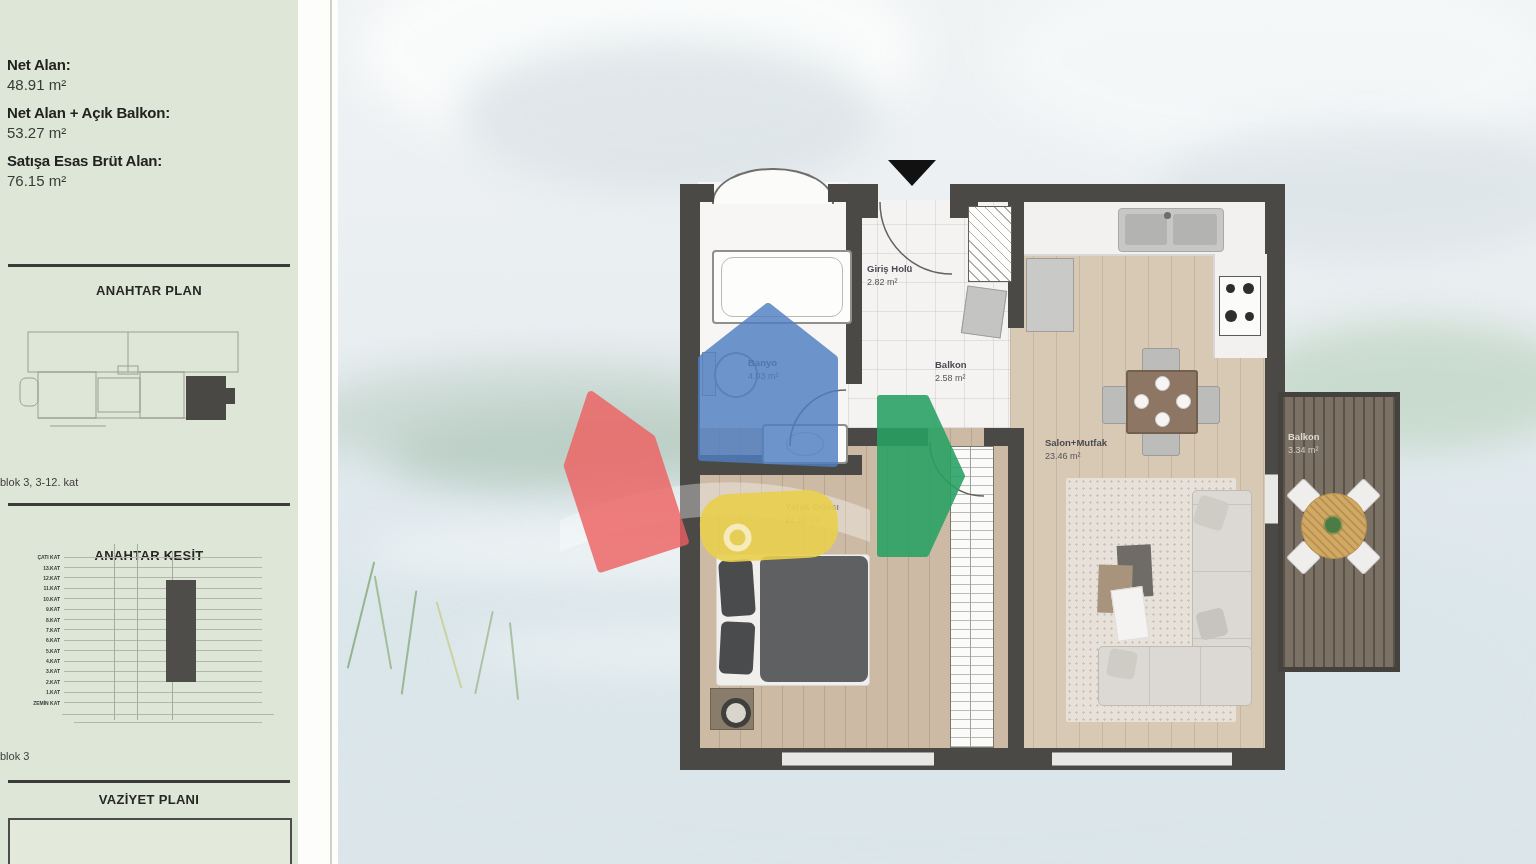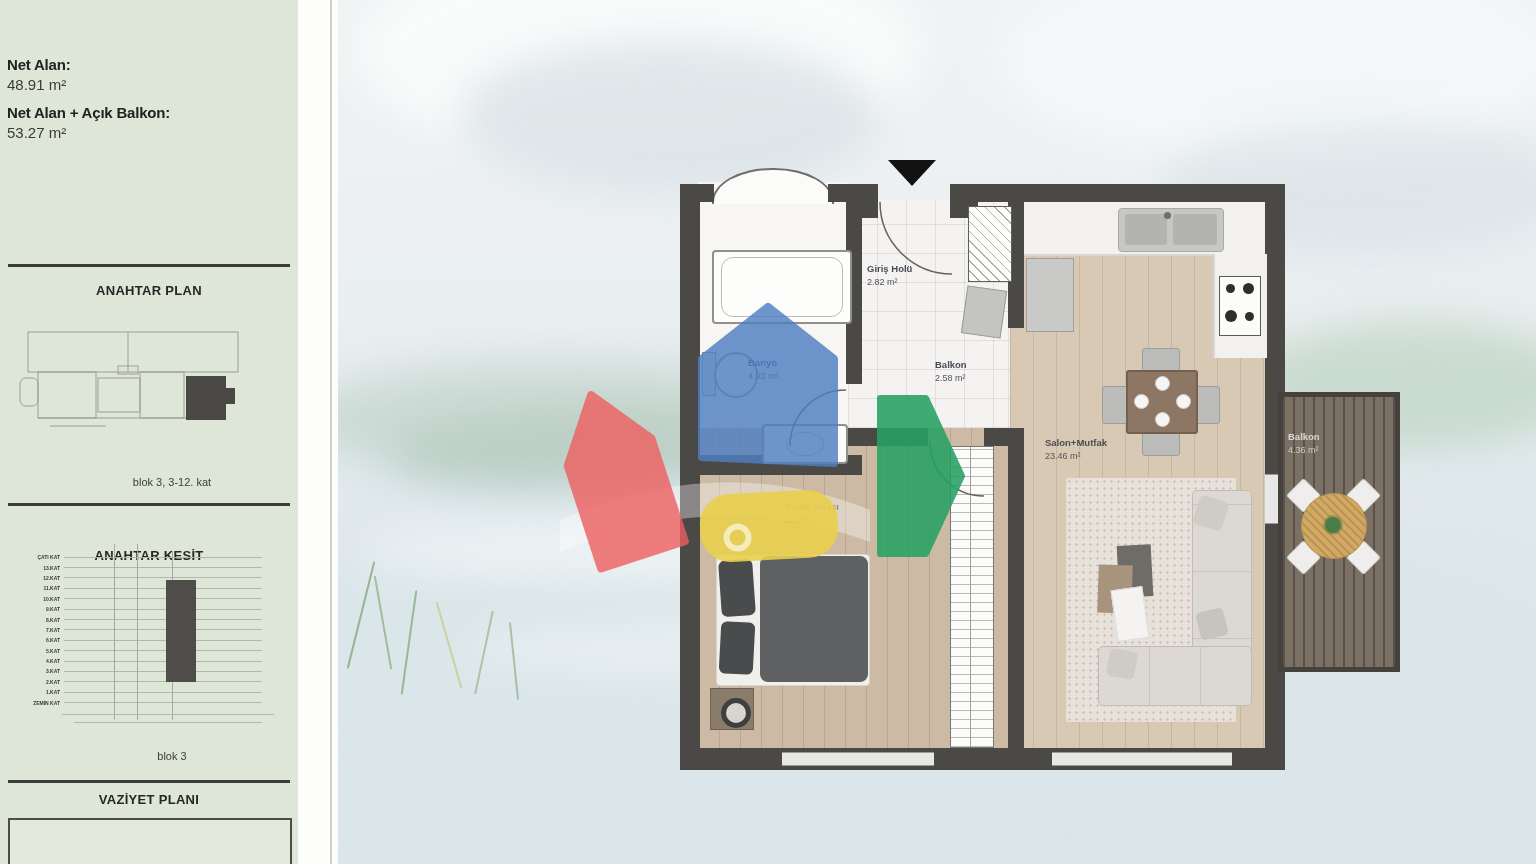--- a/index.html
+++ b/index.html
@@ -15,21 +15,21 @@
   
   .sidebar{left:0;top:0;width:298px;height:864px;background:#dee6d7;color:#2c2c2a;}
   .whitestrip{left:298px;top:0;width:40px;height:864px;background:#fdfdfc;}
   .vline{left:330px;top:0;width:2px;height:864px;background:#ccd2c6;}
   .info{position:absolute;left:7px;top:56px;width:280px;}
   .info-pair{margin-bottom:9px;}
   .info-label{font-weight:bold;font-size:15px;line-height:1.25;color:#222220;letter-spacing:-0.2px;}
   .info-value{font-size:15px;line-height:1.35;color:#3a3a38;}
   .divider{left:8px;width:282px;height:3px;background:#3b3b39;}
   .side-h{left:0;width:298px;text-align:center;font-weight:bold;font-size:13px;letter-spacing:0.3px;color:#262624;}
-  .side-cap{left:0;width:344px;text-align:center;font-size:11px;color:#3d3d3b;}
+  .side-cap{left:0;width:344px;font-size:11px;color:#3d3d3b;}
   .kesit-rows{left:14px;top:552px;width:270px;height:172px;display:flex;flex-direction:column;}
   .kesit-row{height:10.4px;display:flex;align-items:center;}
   .kesit-floor-label{width:46px;text-align:right;padding-right:4px;font-size:5px;font-weight:bold;color:#3a3a38;white-space:nowrap;}
   .kesit-floor-line{flex:1;margin-right:22px;border-top:1px solid #b2b7aa;}
   .kesit-tower{position:absolute;left:100px;top:-8px;width:22px;height:176px;border-left:1px solid #a6ab9e;border-right:1px solid #a6ab9e;}
   .kesit-tower2{position:absolute;left:122px;top:0px;width:36px;height:168px;border-right:1px solid #a6ab9e;}
   .kesit-block{position:absolute;left:152px;top:28px;width:30px;height:102px;background:#4e4d4a;}
   .kesit-ground{position:absolute;left:48px;width:212px;border-top:1px solid #b2b7aa;}
   .vaziyet-box{left:8px;top:818px;width:280px;height:60px;border:2px solid #4c4c4a;background:#e3eadb;}
 
@@ -95,20 +95,24 @@
 <div class="abs sidebar">
   <div class="info">
     <div class="info-pair">
         <div class="info-label">Net Alan:</div>
         <div class="info-value">48.91 m²</div>
       </div>
       <div class="info-pair">
         <div class="info-label">Net Alan + Açık Balkon:</div>
         <div class="info-value">53.27 m²</div>
       </div>
+      <div class="info-pair">
+        <div class="info-label">Satışa Esas Brüt Alan:</div>
+        <div class="info-value">76.15 m²</div>
+      </div>
   </div>
 
   <div class="abs divider" style="top:264px;"></div>
   <div class="abs side-h" style="top:283px;">ANAHTAR PLAN</div>
 
   <svg class="abs" style="left:10px;top:318px;" width="278" height="148" viewBox="0 0 278 148">
     <g fill="none" stroke="#9ba092" stroke-width="1">
       <rect x="18" y="14" width="210" height="40"></rect>
       <line x1="118" y1="14" x2="118" y2="54"></line>
       <rect x="108" y="48" width="20" height="8"></rect>
@@ -326,21 +330,21 @@
   <div class="abs room-label" style="left:785px;top:500px;width:110px;">
     <div>Yatak Odası</div>
     <div class="area">12.68 m²</div>
   </div>
   <div class="abs room-label" style="left:1045px;top:436px;width:110px;">
     <div>Salon+Mutfak</div>
     <div class="area">23.46 m²</div>
   </div>
   <div class="abs room-label label-light" style="left:1288px;top:430px;width:92px;">
     <div>Balkon</div>
-    <div class="area">4.36 m²</div>
+    <div class="area">3.34 m²</div>
   </div>
 </div>
 
 <svg class="abs" style="left:540px;top:280px;" width="470" height="300" viewBox="0 0 470 300">
   <path d="M 20 240 Q 180 170 330 230 L 330 262 Q 180 205 20 272 Z" fill="rgba(255,255,255,0.35)"></path>
   <g stroke-linejoin="round">
     <g transform="translate(77,195) rotate(-18)">
       <path d="M -44 84 L -44 -24 L 0 -84 L 44 -24 L 44 84 Z" fill="#ee5f5f" opacity="0.8" stroke="#ee5f5f" stroke-width="8"></path>
     </g>
     <g transform="translate(228,105)">

